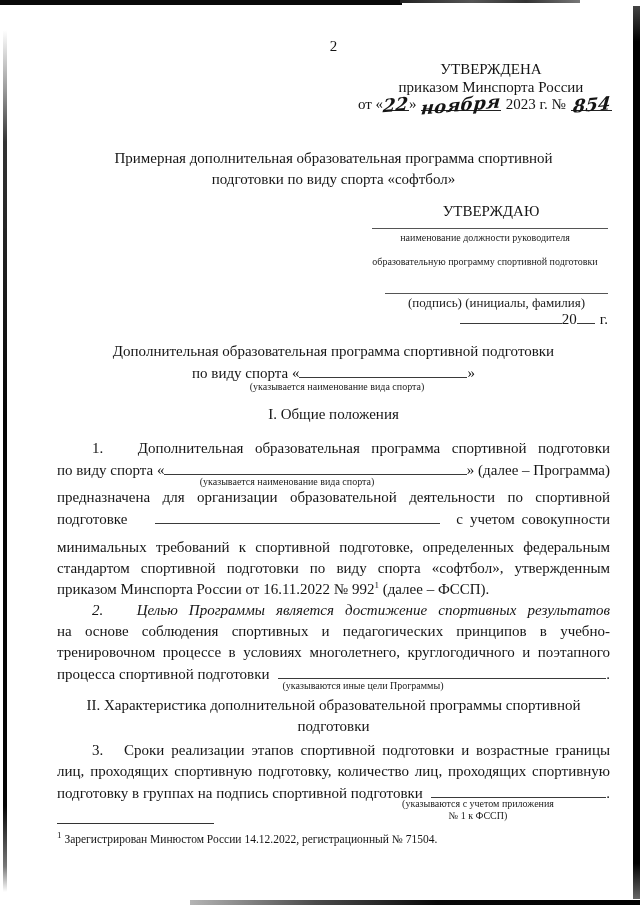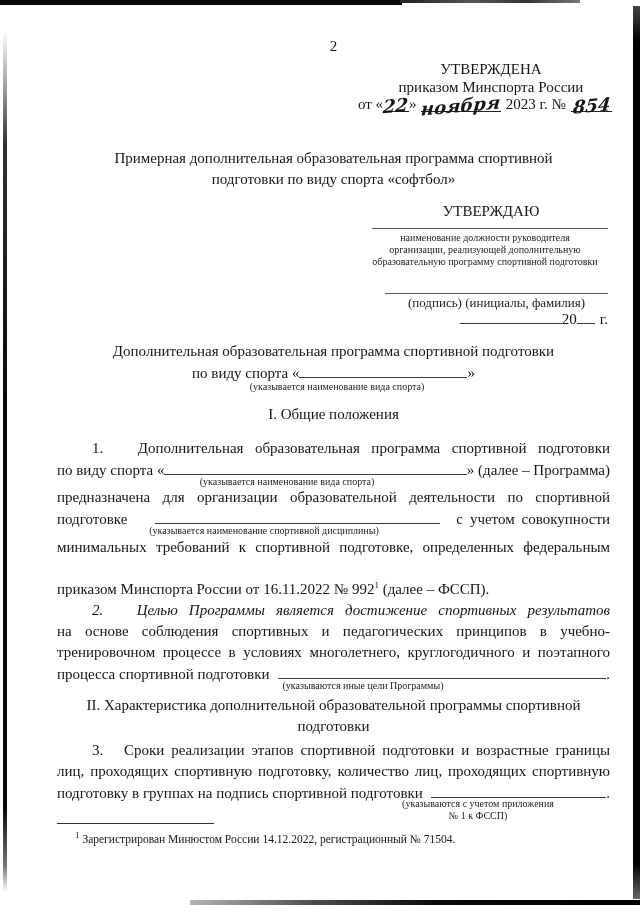--- a/index.html
+++ b/index.html
@@ -13,53 +13,52 @@
   .flexln{display:flex;align-items:baseline;}
   .blank{display:inline-block;height:13px;border-bottom:1px solid #3a3a3a;}
   .grow{flex:1 1 auto;}
   .sm{font-size:10px;line-height:11px;color:#222;}
   .tail{flex:1 1 auto;display:flex;justify-content:space-between;padding-left:16px;}
   .hand{font-family:"DejaVu Serif",serif;font-style:italic;font-weight:bold;font-size:18px;
         display:inline-block;transform:rotate(-5deg) skewX(-10deg);position:relative;top:2px;line-height:0;}
   .wline{display:inline-block;border-bottom:1.5px solid #222;text-align:center;height:14px;}
   sup{font-size:9px;line-height:0;vertical-align:super;}
   .artifact{position:absolute;}
-  .fn{font-size:11.5px;margin-left:18px;}
+  .fn{font-size:11.5px;}
 </style>
 </head>
 <body>
 
 <div class="page">
 
   <div class="artifact" style="left:0;top:0;width:402px;height:5px;background:#0a0a0a;"></div>
   <div class="artifact" style="left:400px;top:0;width:180px;height:3px;background:linear-gradient(to right,#222,#555 40%,#333 70%,#777);"></div>
   <div class="artifact" style="left:3px;top:30px;width:4px;height:862px;background:linear-gradient(#ffffff,#9a9a9a 7%,#333 13%,#050505 45%,#050505 90%,#777 97%,#fff);"></div>
   <div class="artifact" style="left:633px;top:6px;width:7px;height:893px;background:linear-gradient(#444,#000 4%,#000 96%,#666);"></div>
   <div class="artifact" style="left:190px;top:900px;width:450px;height:5px;background:linear-gradient(to right,#b5b5b5,#4a4a4a 28%,#090909 55%,#000);"></div>
 
   <div class="ln ctr" style="top:38px">2</div>
 
   <div class="ln ctr" style="left:372px;width:238px;top:61px">УТВЕРЖДЕНА</div>
   <div class="ln ctr" style="left:372px;width:238px;top:79px">приказом Минспорта России</div>
-  <div class="ln flexln" style="left:358px;width:254px;top:96px;justify-content:flex-end;align-items:center;">
+  <div class="ln flexln" style="left:358px;width:254px;top:96px;justify-content:flex-end;">
     <span>от «</span>
       <span class="wline" style="width:30px"><span class="hand">22</span></span>
       <span>»</span>
     <span class="wline" style="width:82px;margin:0 5px;"><span class="hand">ноября</span></span>
     <span>2023 г. №</span>
     <span class="wline" style="width:48px;margin-left:5px;"><span class="hand">854</span></span>
   </div>
 
   <div class="ln ctr b" style="top:150px">Примерная дополнительная образовательная программа спортивной</div>
   <div class="ln ctr b" style="top:171px">подготовки по виду спорта «софтбол»</div>
 
   <div class="ln ctr" style="left:372px;width:238px;top:203px">УТВЕРЖДАЮ</div>
   <div class="artifact" style="left:372px;top:228px;width:236px;border-top:1px solid #555;"></div>
   <div class="ln ctr sm" style="left:352px;width:266px;top:232px">наименование должности руководителя</div>
-  <div class="ln ctr sm" style="left:352px;width:266px;top:244px">организации, реализующей дополнительную</div>
   <div class="ln ctr sm" style="left:352px;width:266px;top:256px">образовательную программу спортивной подготовки</div>
   <div class="artifact" style="left:385px;top:293px;width:223px;border-top:1px solid #555;"></div>
   <div class="ln ctr sm" style="left:380px;width:233px;top:297px;font-size:13px;">(подпись) (инициалы, фамилия)</div>
   <div class="ln flexln" style="left:385px;width:223px;top:310px;justify-content:flex-end;">
     <span class="blank" style="width:102px"></span>
     <span style="">20</span>
     <span class="blank" style="width:18px"></span>
     <span style="margin-left:5px">г.</span>
   </div>
 
@@ -83,22 +82,22 @@
   <div class="ln just wrapln" style="top:489px">предназначена для организации образовательной деятельности по спортивной</div>
   <div class="ln flexln" style="top:510px">
     <span>подготовке</span>
     <span class="blank" style="width:285px;margin-left:28px;"></span>
     <span class="tail">
       <span>с</span>
       <span>учетом</span>
       <span>совокупности</span>
     </span>
   </div>
-  <div class="ln ctr sm" style="left:124px;width:280px;top:525px">(указывается наименование спортивной дисциплины)</div>
   <div class="ln just wrapln" style="top:539px">минимальных требований к спортивной подготовке, определенных федеральным</div>
+  <div class="ln just wrapln" style="top:560px">стандартом спортивной подготовки по виду спорта «софтбол», утвержденным</div>
   <div class="ln" style="top:581px">
     <span>приказом Минспорта России от 16.11.2022 № 992</span><sup>1</sup><span> (далее – ФССП).</span>
   </div>
 
   <div class="ln just wrapln" style="top:602px;text-indent:35px;font-style:italic;">2.&nbsp;&nbsp; Целью Программы является достижение спортивных результатов</div>
   <div class="ln just wrapln" style="top:623px">на основе соблюдения спортивных и педагогических принципов в учебно-</div>
   <div class="ln just wrapln" style="top:644px">тренировочном процессе в условиях многолетнего, круглогодичного и поэтапного</div>
   <div class="ln flexln" style="top:665px">
     <span>процесса спортивной подготовки</span>
     <span class="blank grow" style="margin-left:8px"></span>

